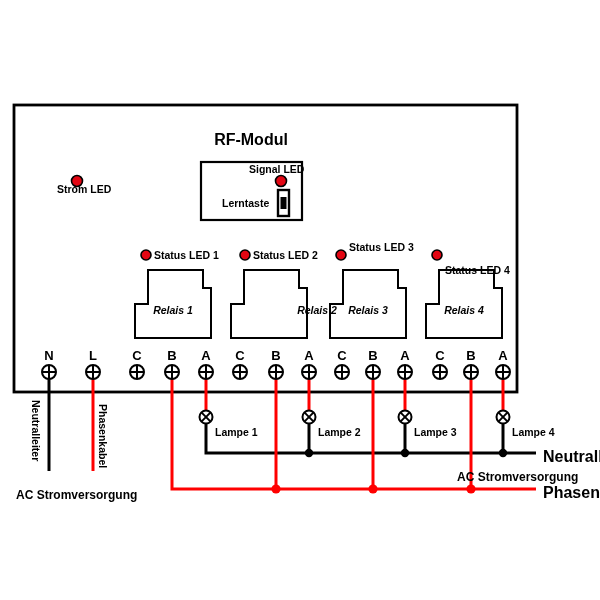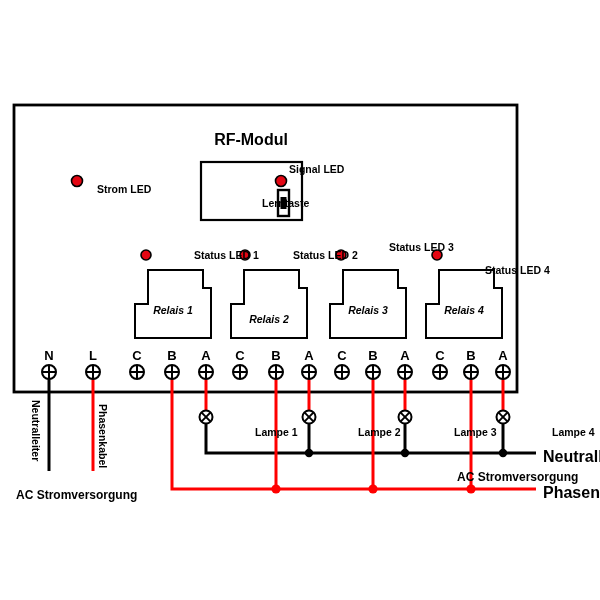--- a/index.html
+++ b/index.html
@@ -3,21 +3,21 @@
 <meta charset="utf-8">
 <style>
   html,body{margin:0;padding:0;background:#fff;}
   #canvas{
     position:relative;width:600px;height:600px;background:#ffffff;
     font-family:"Liberation Sans", sans-serif;overflow:hidden;
   }
   #diagram-svg{position:absolute;left:0;top:0;}
   .lbl{position:absolute;color:#000;font-weight:bold;white-space:nowrap;}
   .title{font-size:20px;text-align:center;}
-  .sm{font-size:10.5px;margin-left:40px;}
+  .sm{font-size:10.5px;}
   .md{font-size:16px;}
   .lg{font-size:12px;}
   .term{font-size:13px;width:24px;text-align:center;}
   .relay-lbl{font-size:10.5px;width:76px;text-align:center;font-style:italic;}
   .vert{writing-mode:vertical-rl;font-size:10.5px;}
   .outline{fill:none;stroke:#000;}
   .wire{fill:none;stroke-linecap:butt;stroke-linejoin:miter;stroke-width:3;}
   .neutral{stroke:var(--color-neutral,#000);}
   .phase{stroke:var(--color-phase,#f00);}
   .led{fill:var(--color-led,#e00);stroke:#000;stroke-width:1.6;}
@@ -183,21 +183,21 @@
   <div class="lbl sm" style="left:249px;top:163px;">Signal LED</div>
   <div class="lbl sm" style="left:222px;top:197px;">Lerntaste</div>
   <div class="lbl sm" style="left:57px;top:183px;">Strom LED</div>
 
   <div class="lbl sm" style="left:154px;top:249px;">Status LED 1</div>
   <div class="lbl sm" style="left:253px;top:249px;">Status LED 2</div>
   <div class="lbl sm" style="left:349px;top:241px;text-align:center;">Status LED 3</div>
   <div class="lbl sm" style="left:445px;top:264px;">Status LED 4</div>
 
   <div class="lbl relay-lbl" style="left:135px;top:304px;">Relais 1</div>
-  <div class="lbl relay-lbl" style="left:231px;top:313px;">Relais 2</div>
+  <div class="lbl relay-lbl" style="left:231px;top:304px;padding-left:48px;">Relais 2</div>
   <div class="lbl relay-lbl" style="left:330px;top:304px;">Relais 3</div>
   <div class="lbl relay-lbl" style="left:426px;top:304px;">Relais 4</div>
 
   <div class="lbl term" style="left:37px;top:348px;">N</div>
   <div class="lbl term" style="left:81px;top:348px;">L</div>
   <div class="lbl term" style="left:125px;top:348px;">C</div>
   <div class="lbl term" style="left:160px;top:348px;">B</div>
   <div class="lbl term" style="left:194px;top:348px;">A</div>
   <div class="lbl term" style="left:228px;top:348px;">C</div>
   <div class="lbl term" style="left:264px;top:348px;">B</div>

